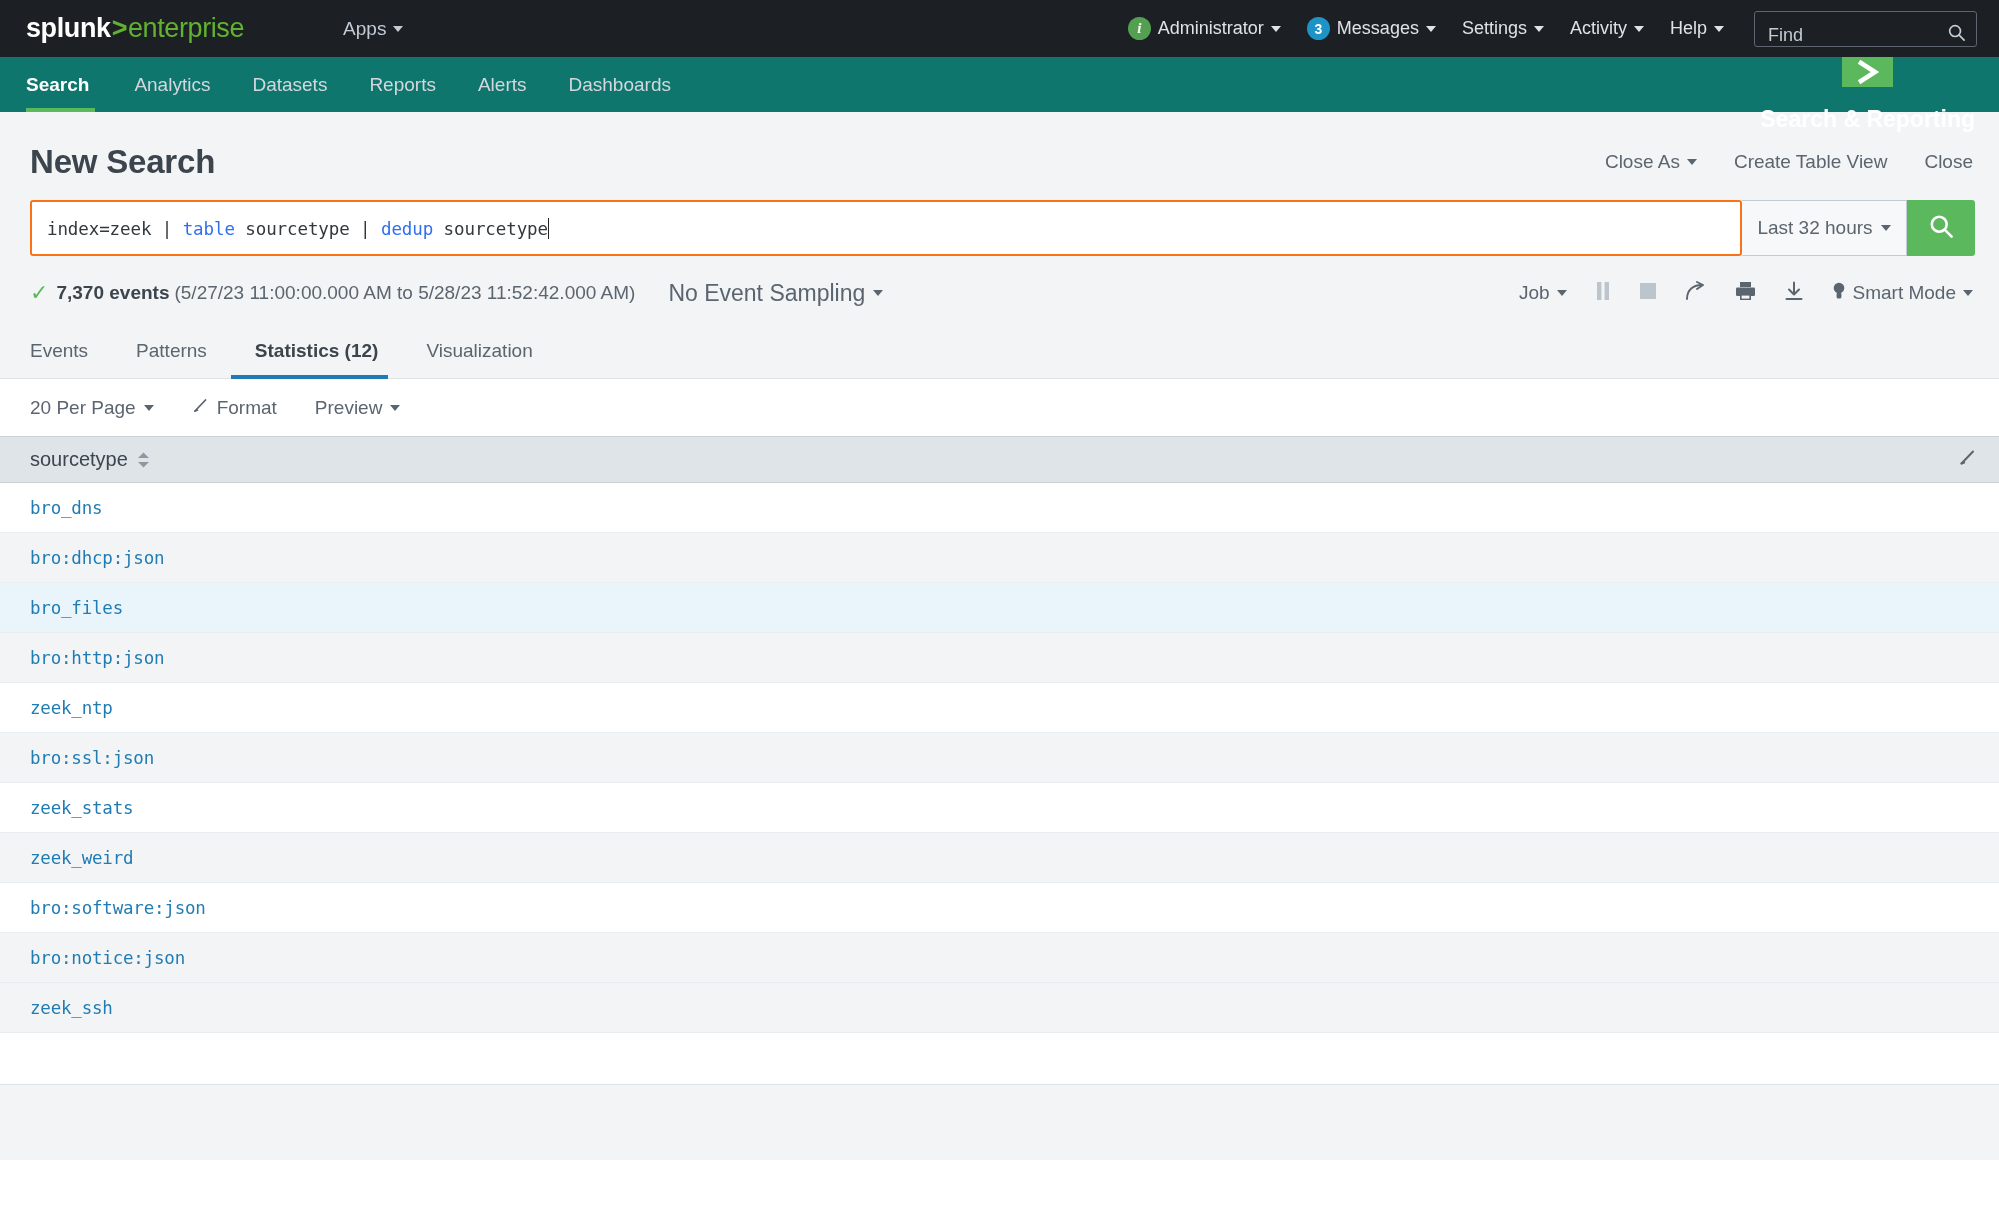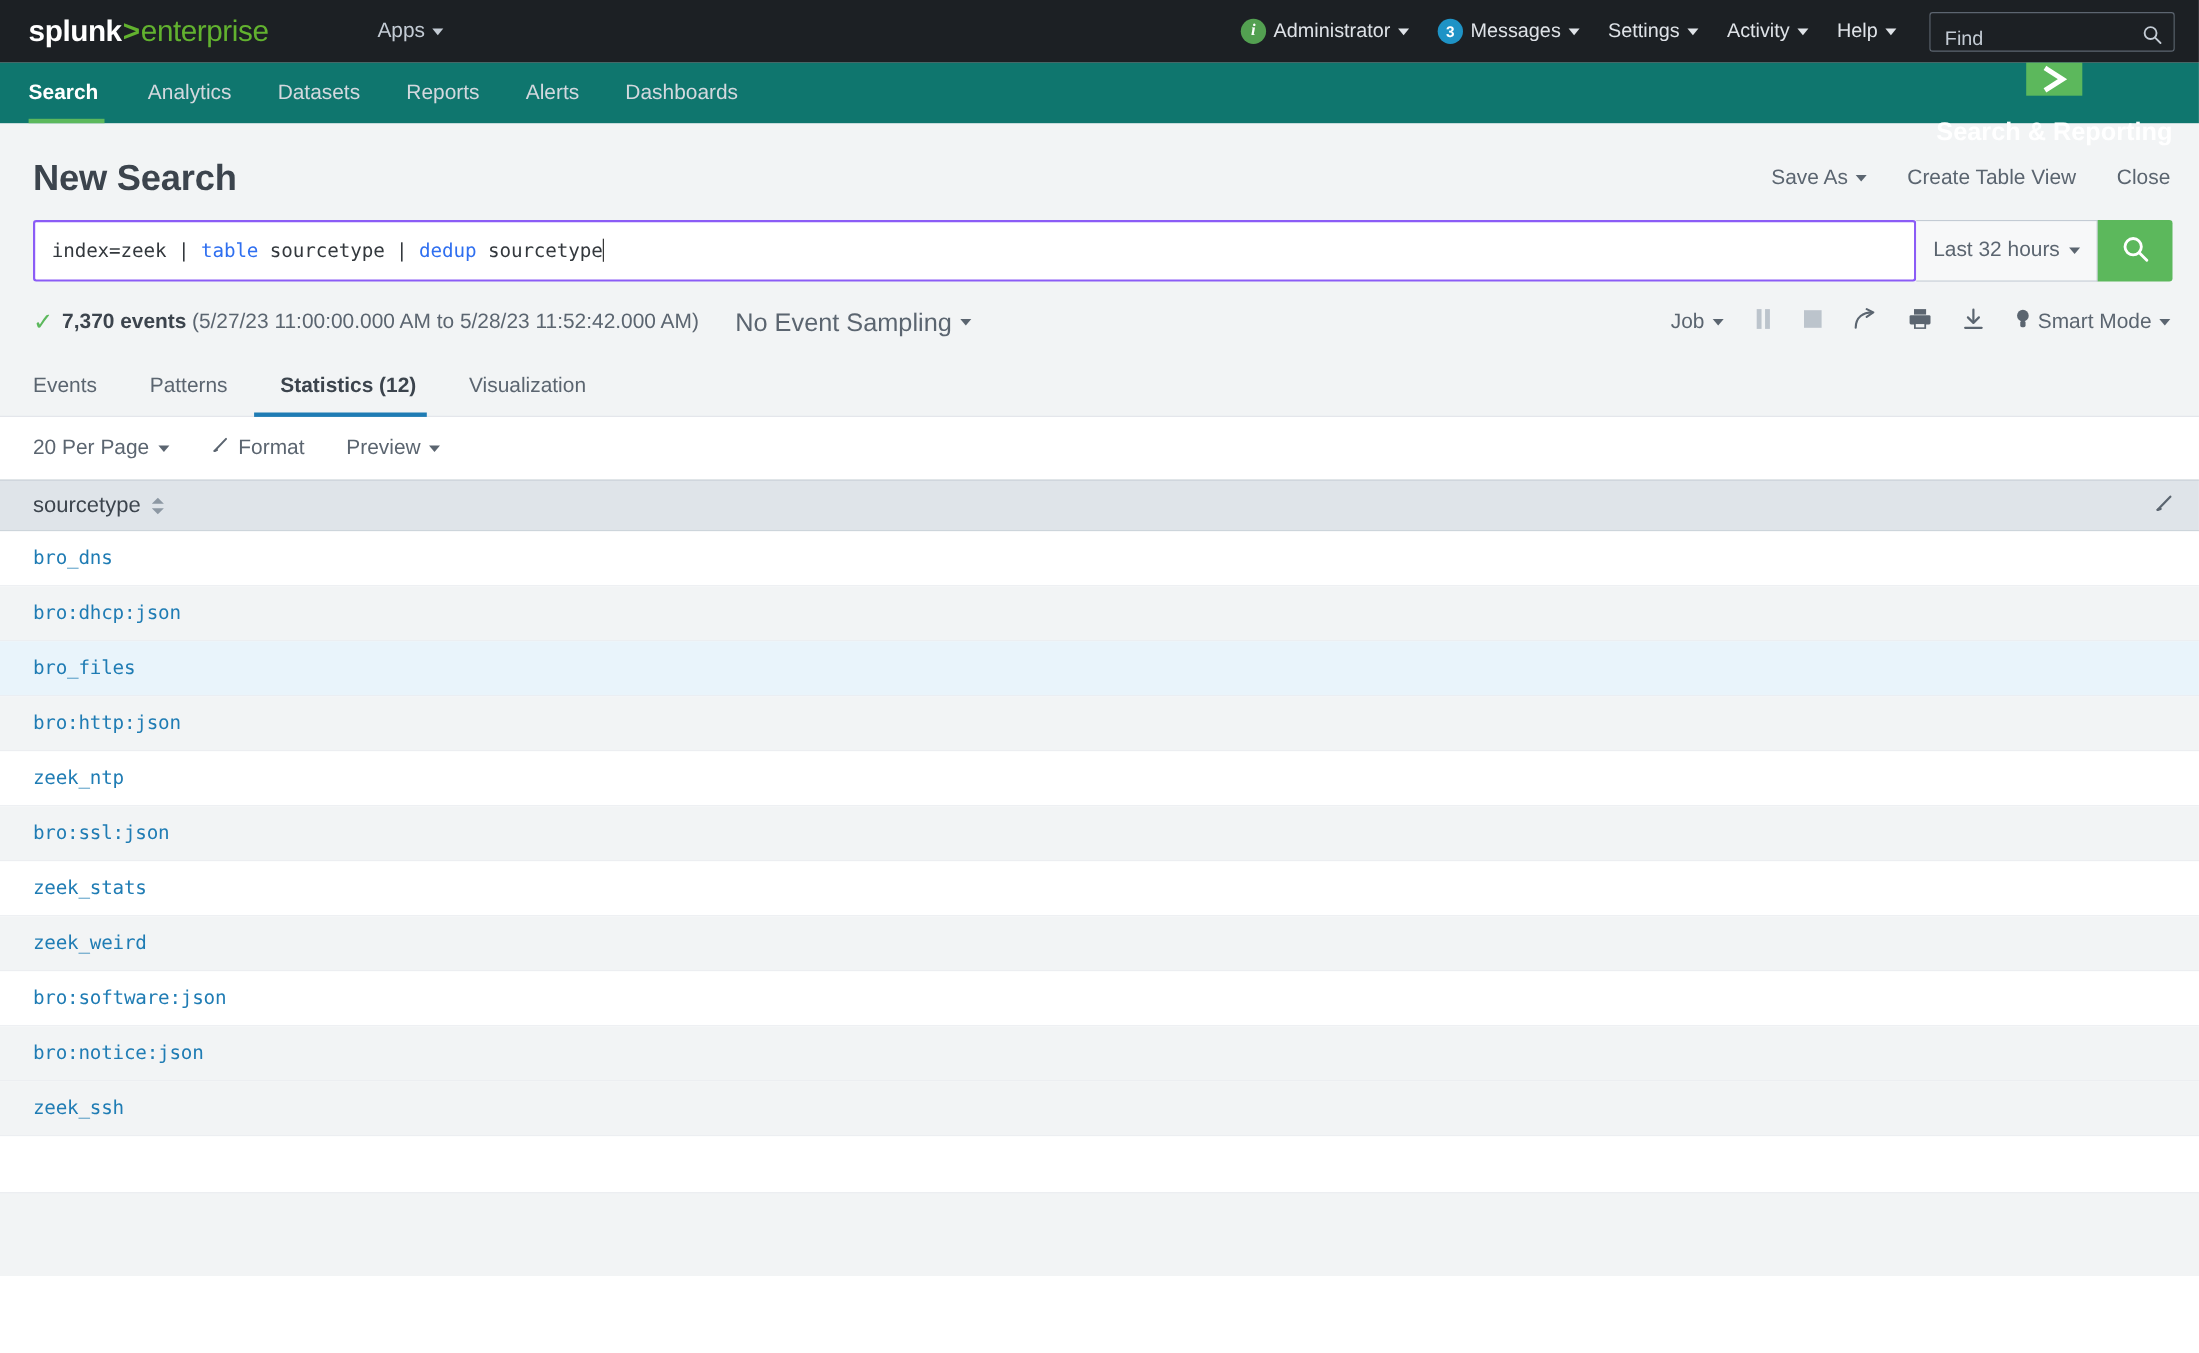--- a/index.html
+++ b/index.html
@@ -173,21 +173,21 @@
   
   .searchrow {
     display: flex;
     padding: 16px 24px 0 30px;
     align-items: stretch;
   }
   .searchbox {
     flex: 1;
     height: 56px;
     background: #ffffff;
-    border: 2px solid #8b5cf6;
+    border: 2px solid #f97316;
     border-radius: 3px;
     display: flex;
     align-items: center;
     padding: 0 15px;
   }
   .query {
     font-family: "DejaVu Sans Mono", "Liberation Mono", monospace;
     font-size: 17.5px;
     color: #33383d;
     white-space: pre;
@@ -436,21 +436,21 @@
     <span class="app-name">Search &amp; Reporting</span>
   </div>
 </div>
 
 <div class="page-wrap">
 
   <div class="page-head">
     <div class="page-title">New Search</div>
     <div class="head-actions">
       <div class="head-link">
-        <span>Save As</span>
+        <span>Close As</span>
         <span class="caret"></span>
       </div>
       <div class="head-link">
         <span>Create Table View</span>
       </div>
       <div class="head-link">
         <span>Close</span>
       </div>
     </div>
   </div>

